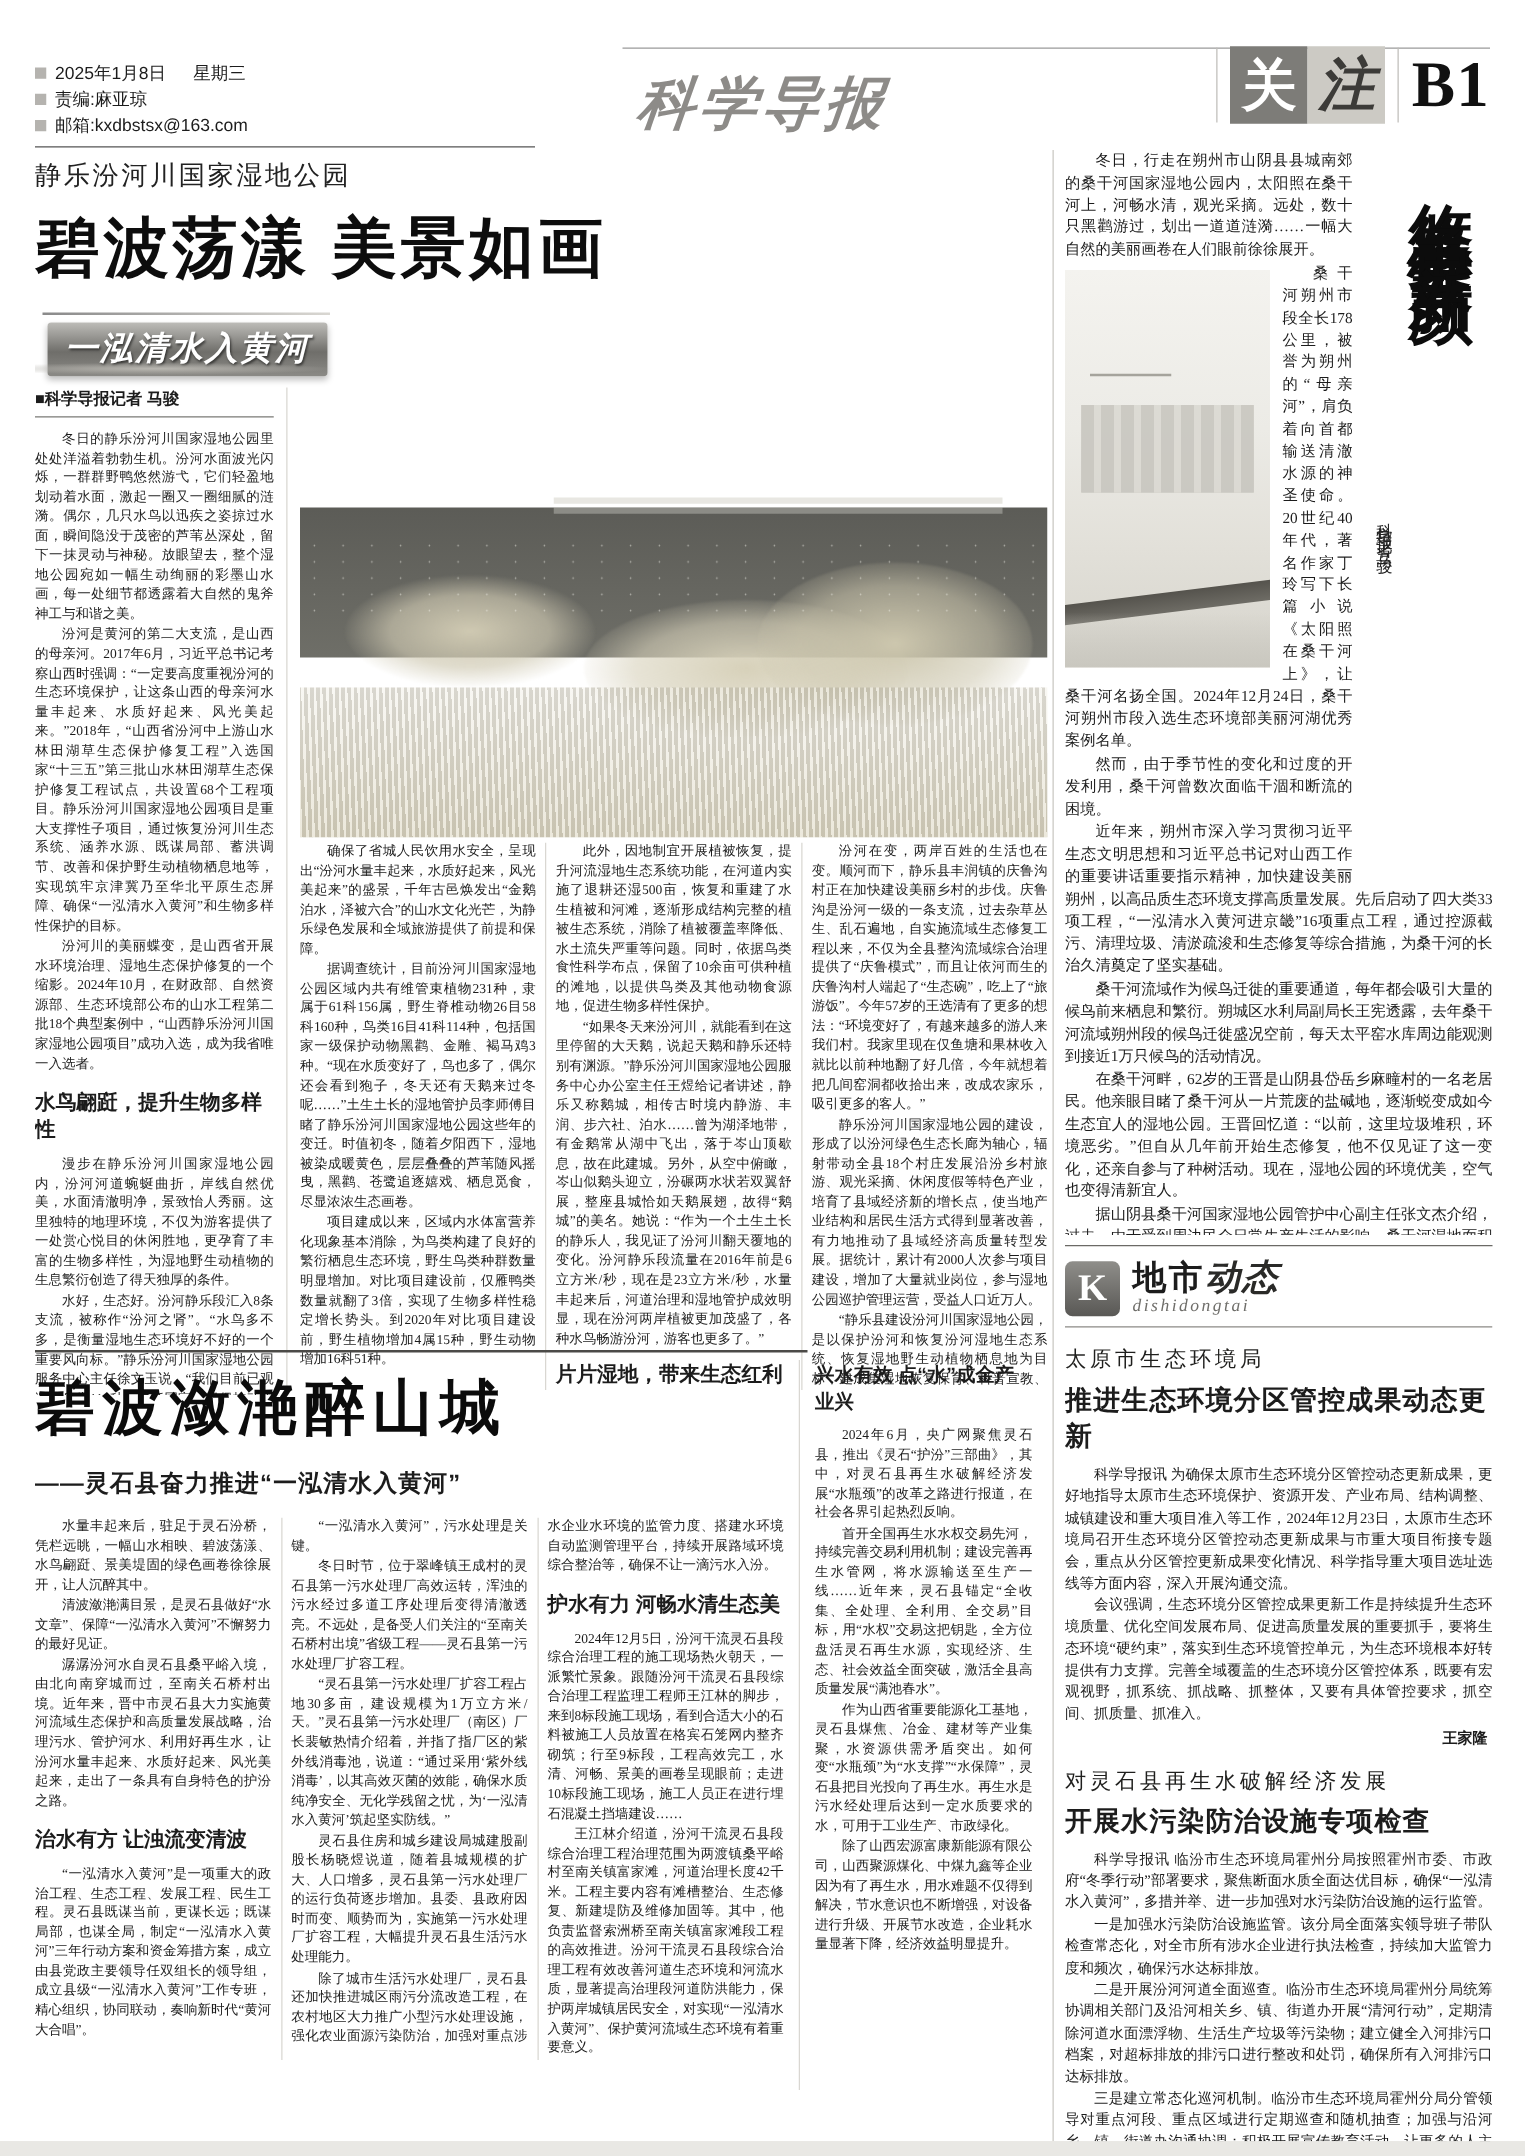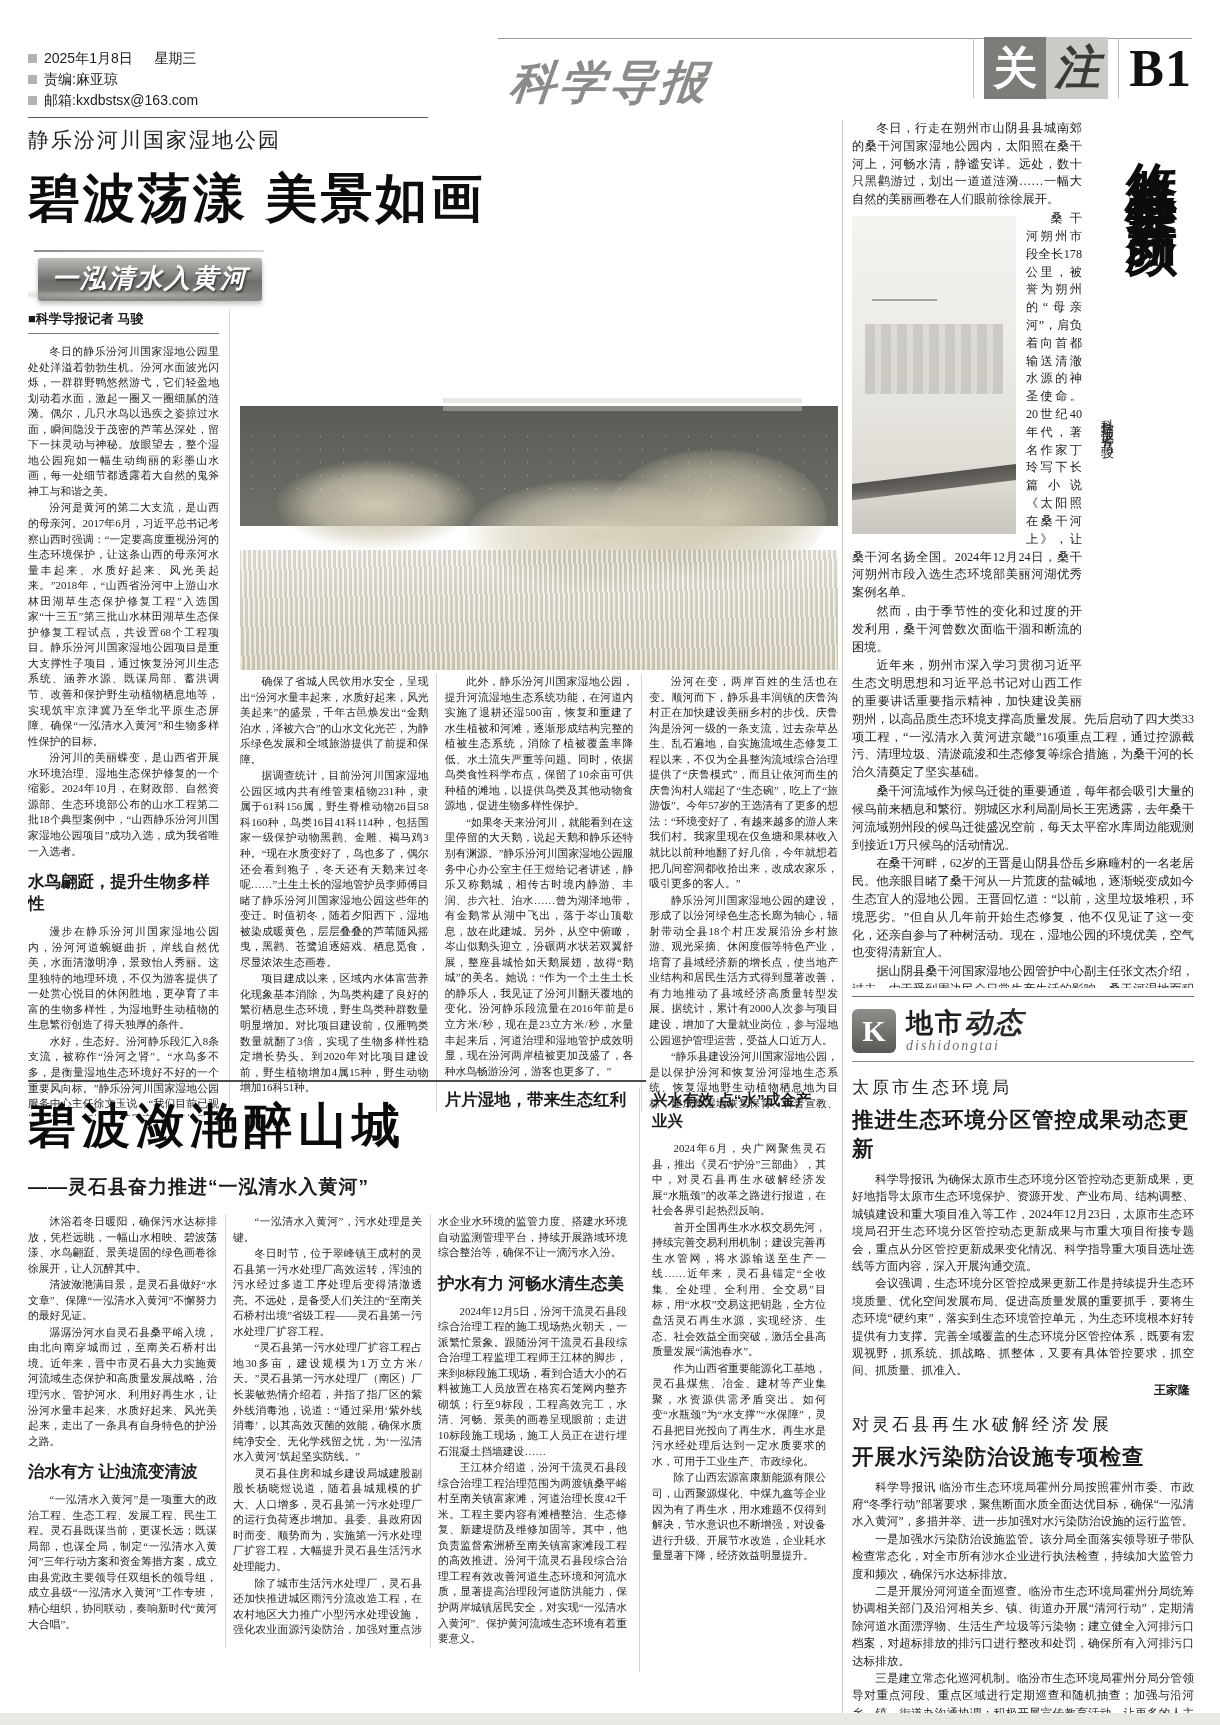--- a/index.html
+++ b/index.html
@@ -138,40 +138,40 @@
           <div class="reed r1"></div>
           <div class="reed r2"></div>
           <div class="reed r3"></div>
           <div class="speck"></div>
           <div class="fore"></div>
         </div>
         <div class="cols3">
           <p>确保了省城人民饮用水安全，呈现出“汾河水量丰起来，水质好起来，风光美起来”的盛景，千年古邑焕发出“金鹅泊水，泽被六合”的山水文化光芒，为静乐绿色发展和全域旅游提供了前提和保障。</p>
           <p>据调查统计，目前汾河川国家湿地公园区域内共有维管束植物231种，隶属于61科156属，野生脊椎动物26目58科160种，鸟类16目41科114种，包括国家一级保护动物黑鹳、金雕、褐马鸡3种。“现在水质变好了，鸟也多了，偶尔还会看到狍子，冬天还有天鹅来过冬呢……”土生土长的湿地管护员李师傅目睹了静乐汾河川国家湿地公园这些年的变迁。时值初冬，随着夕阳西下，湿地被染成暖黄色，层层叠叠的芦苇随风摇曳，黑鹳、苍鹭追逐嬉戏、栖息觅食，尽显浓浓生态画卷。</p>
           <p>项目建成以来，区域内水体富营养化现象基本消除，为鸟类构建了良好的繁衍栖息生态环境，野生鸟类种群数量明显增加。对比项目建设前，仅雁鸭类数量就翻了3倍，实现了生物多样性稳定增长势头。到2020年对比项目建设前，野生植物增加4属15种，野生动物增加16科51种。</p>
-          <p>此外，静乐汾河川国家湿地公园，提升河流湿地生态系统功能，在河道内实施了退耕还湿500亩，恢复和重建了水生植被和河滩，逐渐形成结构完整的植被生态系统，消除了植被覆盖率降低、水土流失严重等问题。同时，依据鸟类食性科学布点，保留了10余亩可供种植的滩地，以提供鸟类及其他动物食源地，促进生物多样性保护。</p>
+          <p>此外，因地制宜开展植被恢复，提升河流湿地生态系统功能，在河道内实施了退耕还湿500亩，恢复和重建了水生植被和河滩，逐渐形成结构完整的植被生态系统，消除了植被覆盖率降低、水土流失严重等问题。同时，依据鸟类食性科学布点，保留了10余亩可供种植的滩地，以提供鸟类及其他动物食源地，促进生物多样性保护。</p>
           <p>“如果冬天来汾河川，就能看到在这里停留的大天鹅，说起天鹅和静乐还特别有渊源。”静乐汾河川国家湿地公园服务中心办公室主任王煜给记者讲述，静乐又称鹅城，相传古时境内静游、丰润、步六社、泊水……曾为湖泽地带，有金鹅常从湖中飞出，落于岑山顶歇息，故在此建城。另外，从空中俯瞰，岑山似鹅头迎立，汾碾两水状若双翼舒展，整座县城恰如天鹅展翅，故得“鹅城”的美名。她说：“作为一个土生土长的静乐人，我见证了汾河川翻天覆地的变化。汾河静乐段流量在2016年前是6立方米/秒，现在是23立方米/秒，水量丰起来后，河道治理和湿地管护成效明显，现在汾河两岸植被更加茂盛了，各种水鸟畅游汾河，游客也更多了。”</p>
           <div class="subhead">片片湿地，带来生态红利</div>
           <p>汾河在变，两岸百姓的生活也在变。顺河而下，静乐县丰润镇的庆鲁沟村正在加快建设美丽乡村的步伐。庆鲁沟是汾河一级的一条支流，过去杂草丛生、乱石遍地，自实施流域生态修复工程以来，不仅为全县整沟流域综合治理提供了“庆鲁模式”，而且让依河而生的庆鲁沟村人端起了“生态碗”，吃上了“旅游饭”。今年57岁的王选清有了更多的想法：“环境变好了，有越来越多的游人来我们村。我家里现在仅鱼塘和果林收入就比以前种地翻了好几倍，今年就想着把几间窑洞都收拾出来，改成农家乐，吸引更多的客人。”</p>
           <p>静乐汾河川国家湿地公园的建设，形成了以汾河绿色生态长廊为轴心，辐射带动全县18个村庄发展沿汾乡村旅游、观光采摘、休闲度假等特色产业，培育了县域经济新的增长点，使当地产业结构和居民生活方式得到显著改善，有力地推动了县域经济高质量转型发展。据统计，累计有2000人次参与项目建设，增加了大量就业岗位，参与湿地公园巡护管理运营，受益人口近万人。</p>
           <p>“静乐县建设汾河川国家湿地公园，是以保护汾河和恢复汾河湿地生态系统、恢复湿地野生动植物栖息地为目标，建成集湿地恢复保育、科普宣教、科研监测、湿地游览体验为一体的国家级湿地公园，进一步改善汾河水质，提高人居生活环境质量，为静乐县经济发展提供良好的环境保障。”王煜表示，湿地公园通过护水、治污、增绿、扩湿等措施，使汾河流域生态系统得到了有效保护，公园内涵丰富、功能互补、特色鲜明，是重要研究基地及科普教育、教学实习的理想场所，有效提高了广大人民群众湿地环保知识和生态环保意识，使湿地保护成为一种全民的、自觉的行为。</p>
 
         </div>
       </div>
     </div>
   </div>
 
   <div class="vrule-main"></div>
 
   <div class="right-art">
     <div class="rhead-wrap">
       <div class="r-byline">科学导报记者 马骏</div>
       <div class="r-head">悠悠桑干展新颜</div>
     </div>
-    <p>冬日，行走在朔州市山阴县县城南郊的桑干河国家湿地公园内，太阳照在桑干河上，河畅水清，静谧安详。远处，数十只黑鹳游过，划出一道道涟漪……一幅大自然的美丽画卷在人们眼前徐徐展开。</p>
+    <p>冬日，行走在朔州市山阴县县城南郊的桑干河国家湿地公园内，太阳照在桑干河上，河畅水清，观光采摘。远处，数十只黑鹳游过，划出一道道涟漪……一幅大自然的美丽画卷在人们眼前徐徐展开。</p>
     <div class="photo-right">
       <div class="crane"></div>
       <div class="bldg"></div>
       <div class="train"></div>
       <div class="road"></div>
     </div>
     <p>桑干河朔州市段全长178公里，被誉为朔州的“母亲河”，肩负着向首都输送清澈水源的神圣使命。20世纪40年代，著名作家丁玲写下长篇小说《太阳照在桑干河上》，让桑干河名扬全国。2024年12月24日，桑干河朔州市段入选生态环境部美丽河湖优秀案例名单。</p>
     <p>然而，由于季节性的变化和过度的开发利用，桑干河曾数次面临干涸和断流的困境。</p>
     <p>近年来，朔州市深入学习贯彻习近平生态文明思想和习近平总书记对山西工作的重要讲话重要指示精神，加快建设美丽朔州，以高品质生态环境支撑高质量发展。先后启动了四大类33项工程，“一泓清水入黄河进京畿”16项重点工程，通过控源截污、清理垃圾、清淤疏浚和生态修复等综合措施，为桑干河的长治久清奠定了坚实基础。</p>
     <p>桑干河流域作为候鸟迁徙的重要通道，每年都会吸引大量的候鸟前来栖息和繁衍。朔城区水利局副局长王宪透露，去年桑干河流域朔州段的候鸟迁徙盛况空前，每天太平窑水库周边能观测到接近1万只候鸟的活动情况。</p>
@@ -208,21 +208,21 @@
     </div>
   </div>
 
   <div class="bottom-art bodytext">
     <div class="ba-topline"></div>
     <div class="ba-flex">
       <div class="ba-left">
         <div class="ba-head">碧波潋滟醉山城</div>
         <div class="ba-sub">——灵石县奋力推进“一泓清水入黄河”</div>
         <div class="ba-cols">
-          <p>沐浴着冬日暖阳，确保污水达标排放，凭栏远眺，一幅山水相映、碧波荡漾、水鸟翩跹、景美堤固的绿色画卷徐徐展开，让人沉醉其中。</p>
+          <p>水量丰起来后，驻足于灵石汾桥，凭栏远眺，一幅山水相映、碧波荡漾、水鸟翩跹、景美堤固的绿色画卷徐徐展开，让人沉醉其中。</p>
           <p>清波潋滟满目景，是灵石县做好“水文章”、保障“一泓清水入黄河”不懈努力的最好见证。</p>
           <p>潺潺汾河水自灵石县桑平峪入境，由北向南穿城而过，至南关石桥村出境。近年来，晋中市灵石县大力实施黄河流域生态保护和高质量发展战略，治理污水、管护河水、利用好再生水，让汾河水量丰起来、水质好起来、风光美起来，走出了一条具有自身特色的护汾之路。</p>
           <div class="subhead">治水有方 让浊流变清波</div>
           <p>“一泓清水入黄河”是一项重大的政治工程、生态工程、发展工程、民生工程。灵石县既谋当前，更谋长远；既谋局部，也谋全局，制定“一泓清水入黄河”三年行动方案和资金筹措方案，成立由县党政主要领导任双组长的领导组，成立县级“一泓清水入黄河”工作专班，精心组织，协同联动，奏响新时代“黄河大合唱”。</p>
           <p>“一泓清水入黄河”，污水处理是关键。</p>
           <p>冬日时节，位于翠峰镇王成村的灵石县第一污水处理厂高效运转，浑浊的污水经过多道工序处理后变得清澈透亮。不远处，是备受人们关注的“至南关石桥村出境”省级工程——灵石县第一污水处理厂扩容工程。</p>
           <p>“灵石县第一污水处理厂扩容工程占地30多亩，建设规模为1万立方米/天。”灵石县第一污水处理厂（南区）厂长裴敏热情介绍着，并指了指厂区的紫外线消毒池，说道：“通过采用‘紫外线消毒’，以其高效灭菌的效能，确保水质纯净安全、无化学残留之忧，为‘一泓清水入黄河’筑起坚实防线。”</p>
           <p>灵石县住房和城乡建设局城建股副股长杨晓煜说道，随着县城规模的扩大、人口增多，灵石县第一污水处理厂的运行负荷逐步增加。县委、县政府因时而变、顺势而为，实施第一污水处理厂扩容工程，大幅提升灵石县生活污水处理能力。</p>
           <p>除了城市生活污水处理厂，灵石县还加快推进城区雨污分流改造工程，在农村地区大力推广小型污水处理设施，强化农业面源污染防治，加强对重点涉水企业水环境的监管力度、搭建水环境自动监测管理平台，持续开展路域环境综合整治等，确保不让一滴污水入汾。</p>
           <div class="subhead">护水有力 河畅水清生态美</div>

